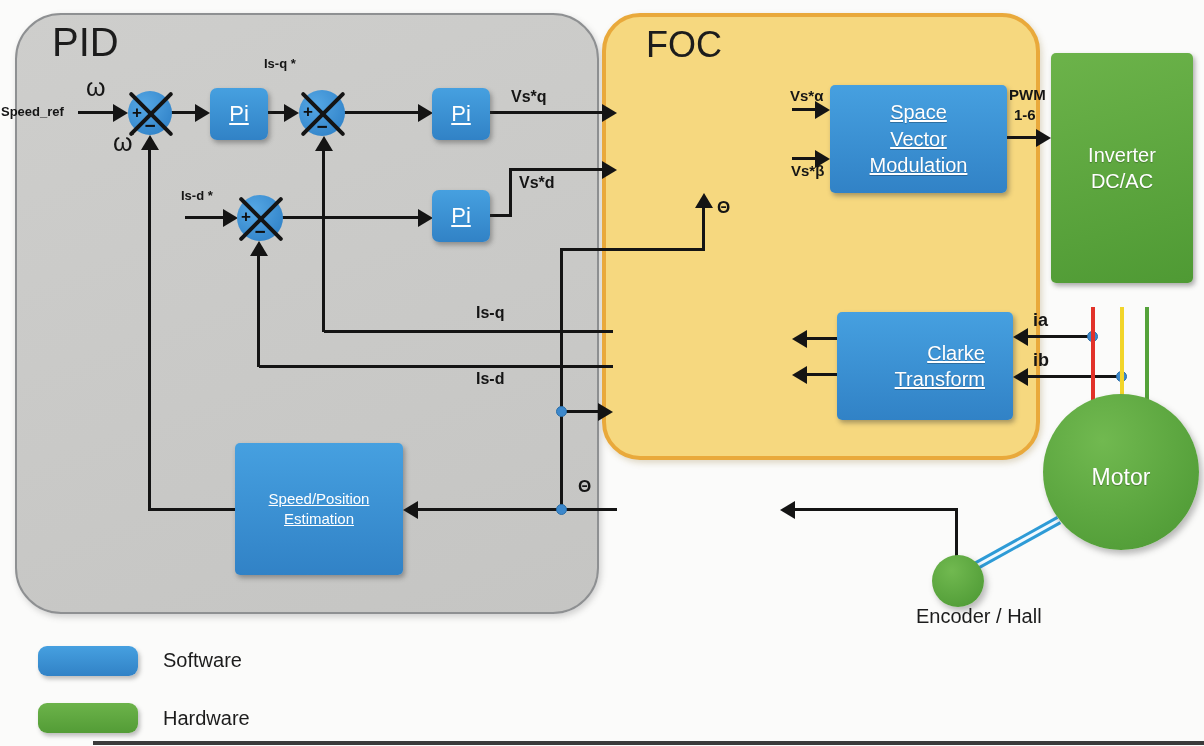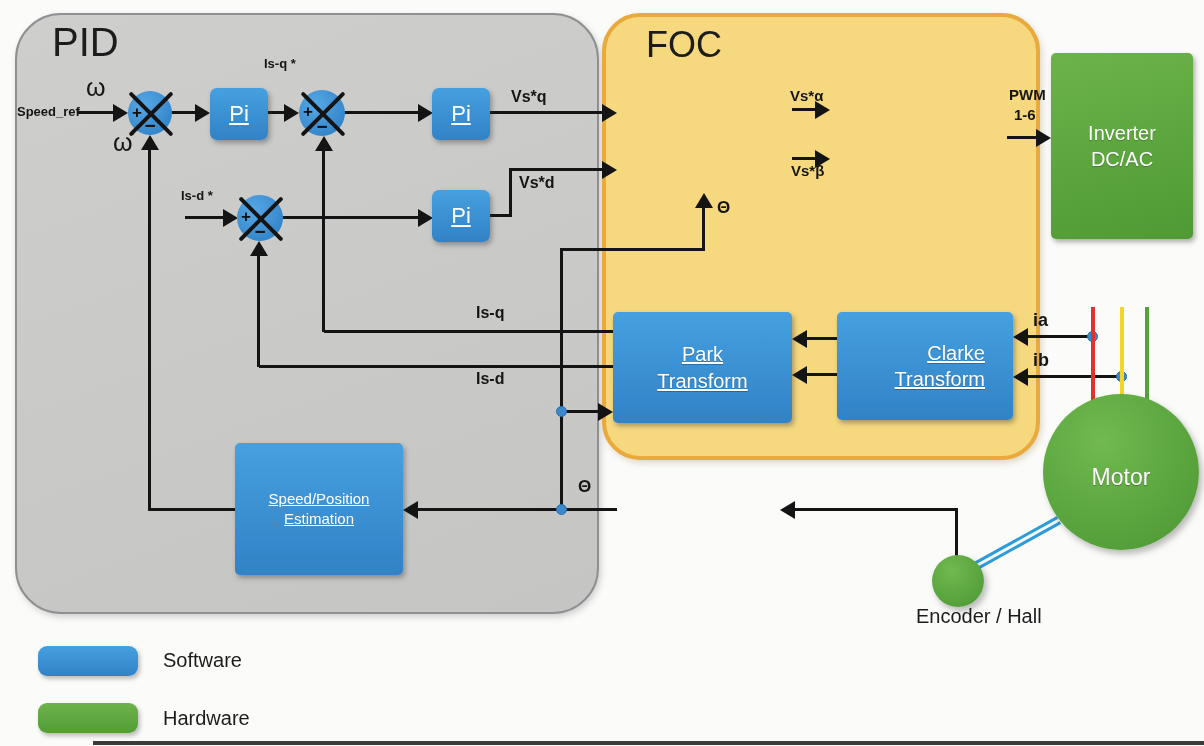--- a/index.html
+++ b/index.html
@@ -165,40 +165,40 @@
 
   <div class="abs blk blue pi" style="left:210px;top:88px;width:58px;height:52px;border-radius:7px;">
     <div class="blk-inner">Pi</div>
   </div>
   <div class="abs blk blue pi" style="left:432px;top:88px;width:58px;height:52px;border-radius:7px;">
     <div class="blk-inner">Pi</div>
   </div>
   <div class="abs blk blue pi" style="left:432px;top:190px;width:58px;height:52px;border-radius:7px;">
     <div class="blk-inner">Pi</div>
   </div>
-  <div class="abs blk blue tblock" style="left:613px;top:312px;width:179px;height:111px;">
-    <div class="blk-inner" style="max-width:120px;margin:0 auto;">Park Transform</div>
+  <div class="abs blk blue tblock" style="left:830px;top:85px;width:177px;height:108px;">
+    <div class="blk-inner" style="max-width:112px;margin:0 auto;">Space Vector Modulation</div>
   </div>
   <div class="abs blk blue tblock" style="left:837px;top:312px;width:176px;height:108px;">
     <div class="blk-inner" style="max-width:120px;margin:0 auto;text-align:right;">Clarke Transform</div>
   </div>
-  <div class="abs blk green tblock" style="left:1051px;top:53px;width:142px;height:186px;">
+  <div class="abs blk green tblock" style="left:1051px;top:53px;width:142px;height:230px;">
     <div class="blk-inner" style="max-width:90px;margin:0 auto;">Inverter DC/AC</div>
   </div>
   <div class="abs blk blue" style="left:235px;top:443px;width:168px;height:132px;font-size:15px;">
     <div class="blk-inner" style="max-width:125px;margin:0 auto;">Speed/Position Estimation</div>
   </div>
 
   <div class="abs circ" style="left:1043px;top:394px;width:156px;height:156px;display:flex;align-items:center;justify-content:center;">
     <span class="motor-label">Motor</span>
   </div>
   <div class="abs circ" style="left:932px;top:555px;width:52px;height:52px;"></div>
   <div class="abs" style="left:916px;top:605px;font-size:20px;color:#1C1C1C;">Encoder / Hall</div>
 
-  <div class="abs sig" style="left:1px;top:104px;font-size:13px;padding-left:16px;">Speed_ref</div>
+  <div class="abs sig" style="left:1px;top:104px;font-size:13px;">Speed_ref</div>
   <div class="abs sig" style="left:86px;top:73px;font-size:25px;font-weight:normal;">ω</div>
   <div class="abs sig" style="left:113px;top:128px;font-size:25px;font-weight:normal;">ω̇</div>
   <div class="abs sig" style="left:264px;top:56px;font-size:13px;">Is-q *</div>
   <div class="abs sig" style="left:181px;top:188px;font-size:13px;">Is-d *</div>
   <div class="abs sig" style="left:511px;top:88px;font-size:16px;">Vs*q</div>
   <div class="abs sig" style="left:519px;top:174px;font-size:16px;">Vs*d</div>
   <div class="abs sig" style="left:790px;top:87px;font-size:15px;">Vs*α</div>
   <div class="abs sig" style="left:791px;top:162px;font-size:15px;">Vs*β</div>
   <div class="abs sig" style="left:1009px;top:86px;font-size:15px;">PWM</div>
   <div class="abs sig" style="left:1014px;top:106px;font-size:15px;">1-6</div>

